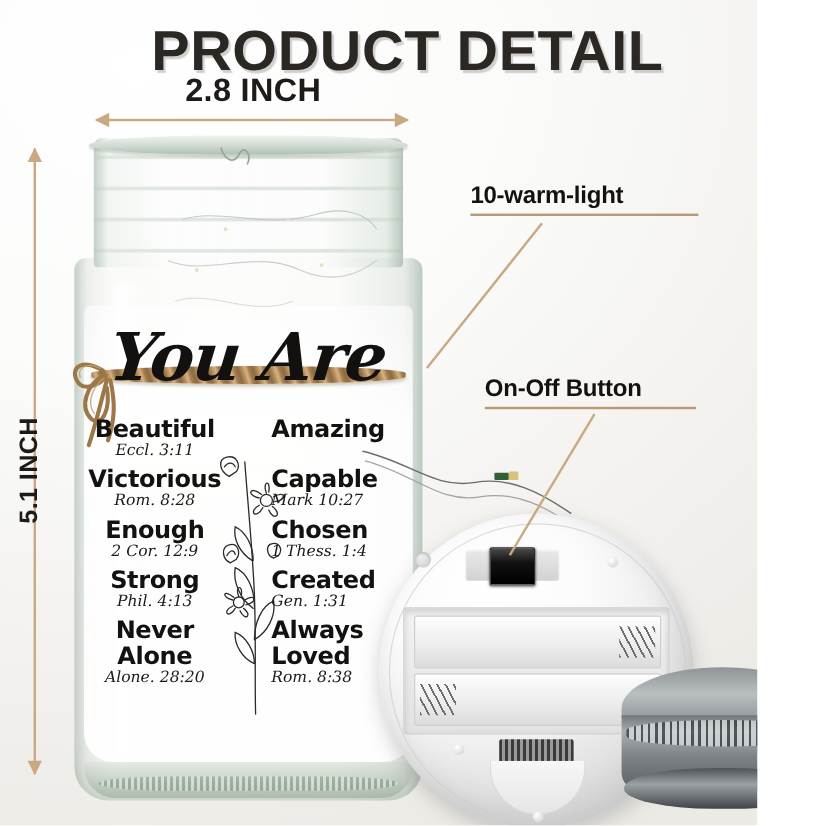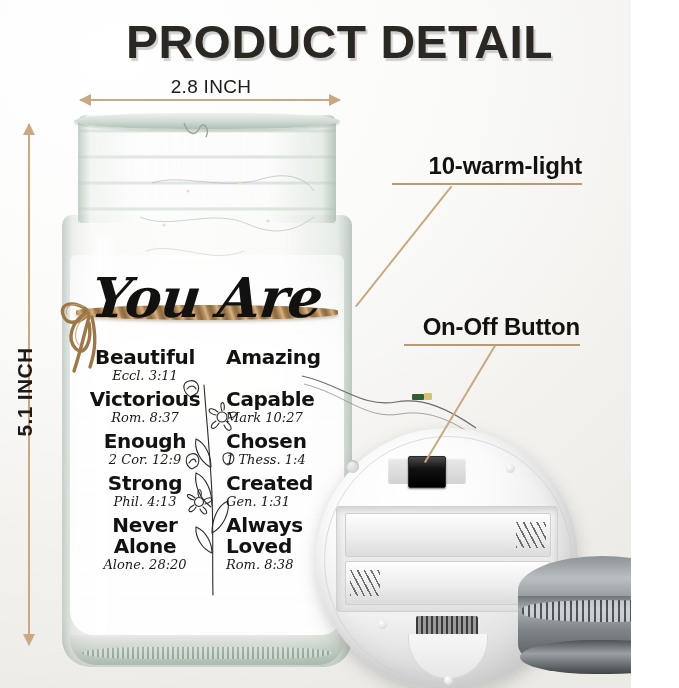--- a/index.html
+++ b/index.html
@@ -19,22 +19,22 @@
     position:absolute;left:0;top:14px;width:679px;text-align:center;
     font-family:"Liberation Sans",sans-serif;
     font-weight:bold;font-size:47px;letter-spacing:0.5px;
     color:#2b2723;
     text-shadow:2px 3px 1px rgba(150,150,150,.45);
     transform:scaleX(1.02);
   }
 
   
   .dim-h-label{
-    position:absolute;left:80px;top:76px;width:262px;text-align:center;
-    font-size:19px;font-weight:normal;color:#1d1a18;letter-spacing:.3px;
+    position:absolute;left:80px;top:60px;width:262px;text-align:center;
+    font-size:27px;font-weight:bold;color:#1d1a18;letter-spacing:.3px;
   }
   .dim-h-line{
     position:absolute;left:80px;top:99px;width:260px;height:2px;
     background:#c9a884;
   }
   .dim-h-line:before,.dim-h-line:after{
     content:"";position:absolute;top:-5px;width:0;height:0;
     border-top:6px solid transparent;border-bottom:6px solid transparent;
   }
   .dim-h-line:before{left:-1px;border-right:12px solid #c9a884;}
@@ -52,23 +52,22 @@
   .dim-v-line:after{bottom:-1px;border-top:12px solid #c9a884;}
   .dim-v-label{
     position:absolute;left:-65px;top:380px;width:180px;text-align:center;
     font-size:21px;font-weight:bold;color:#1d1a18;letter-spacing:.3px;
     transform:rotate(-90deg);transform-origin:center center;
   }
 
   
   .anno{position:absolute;}
   .anno .txt{
-    font-size:24px;font-weight:bold;color:#14120f;letter-spacing:-.2px;
+    font-size:20px;font-weight:bold;color:#14120f;letter-spacing:-.2px;
     white-space:nowrap;
-    text-align:right;
   }
   .anno .rule{height:2px;background:#b99a72;margin-top:3px;}
   .leader{position:absolute;background:#c9a981;transform-origin:0 0;height:2px;}
 
   
   #jar{position:absolute;left:62px;top:115px;width:290px;height:552px;}
   .jar-body{
     position:absolute;left:0;top:100px;width:290px;height:452px;
     border-radius:10px 10px 28px 28px;
     background:
@@ -137,21 +136,21 @@
 
   
   .label-wrap{position:absolute;left:8px;top:150px;width:274px;height:340px;color:#16140f;}
   .script{
     position:absolute;left:0;top:0;width:274px;text-align:center;
     font-family:"DejaVu Serif",serif;font-style:italic;font-weight:bold;
     font-size:55px;letter-spacing:-1px;color:#121110;
     transform:skewX(-6deg);
   }
   .vtable{position:absolute;left:0;top:82px;width:274px;}
-  .vrow{display:flex;justify-content:space-between;margin-bottom:5px;padding-left:16px;}
+  .vrow{display:flex;justify-content:space-between;margin-bottom:5px;}
   .vcell{width:118px;text-align:center;}
   .vcell.r{text-align:left;}
   .vword{
     font-family:"DejaVu Sans",sans-serif;font-weight:bold;font-size:20px;
     line-height:21px;color:#131211;letter-spacing:-.3px;
   }
   .vref{
     font-family:"DejaVu Serif",serif;font-style:italic;font-size:13px;
     line-height:16px;color:#1a1917;
   }
@@ -348,21 +347,21 @@
             <div class="vword">Beautiful</div>
             <div class="vref">Eccl. 3:11</div>
           </div>
           <div class="vcell r">
             <div class="vword">Amazing</div>
           </div>
         </div>
         <div class="vrow">
           <div class="vcell">
             <div class="vword">Victorious</div>
-            <div class="vref">Rom. 8:37</div>
+            <div class="vref">Rom. 8:28</div>
           </div>
           <div class="vcell r">
             <div class="vword">Capable</div>
             <div class="vref">Mark 10:27</div>
           </div>
         </div>
         <div class="vrow">
           <div class="vcell">
             <div class="vword">Enough</div>
             <div class="vref">2 Cor. 12:9</div>

